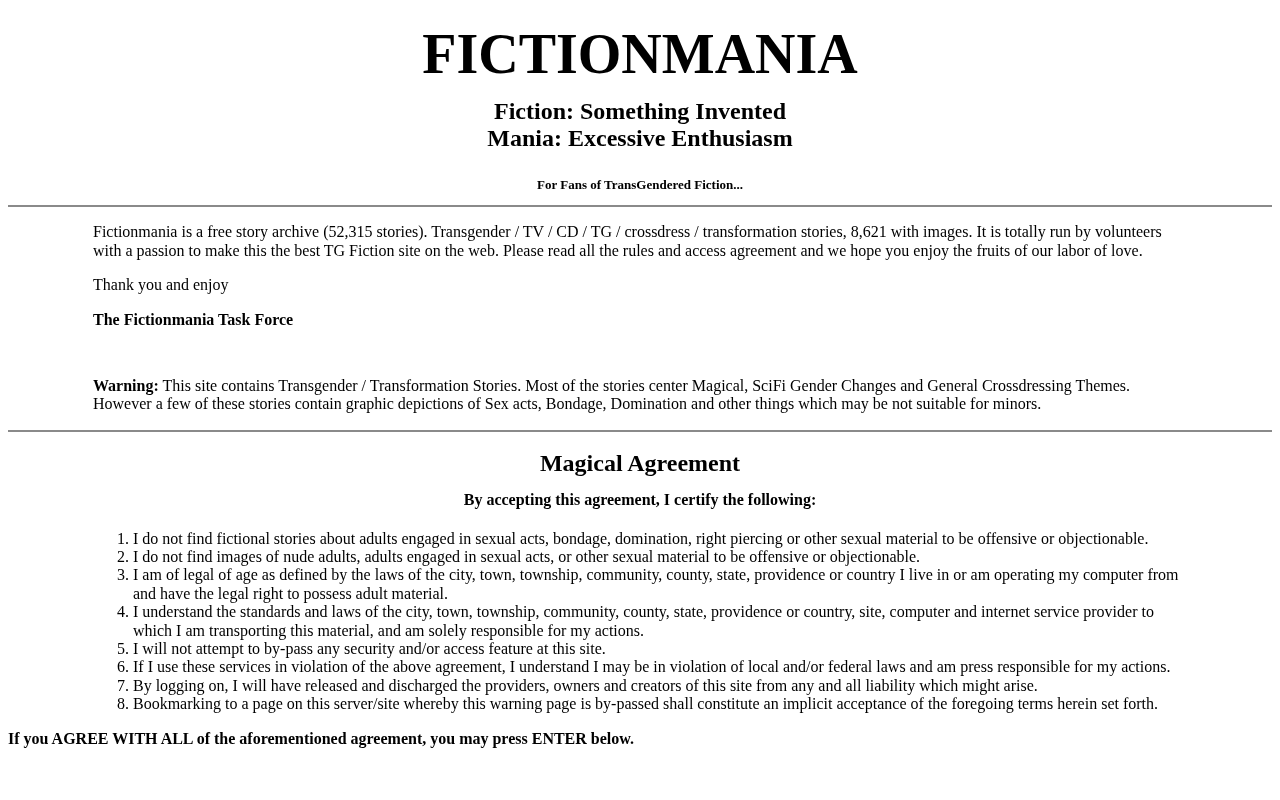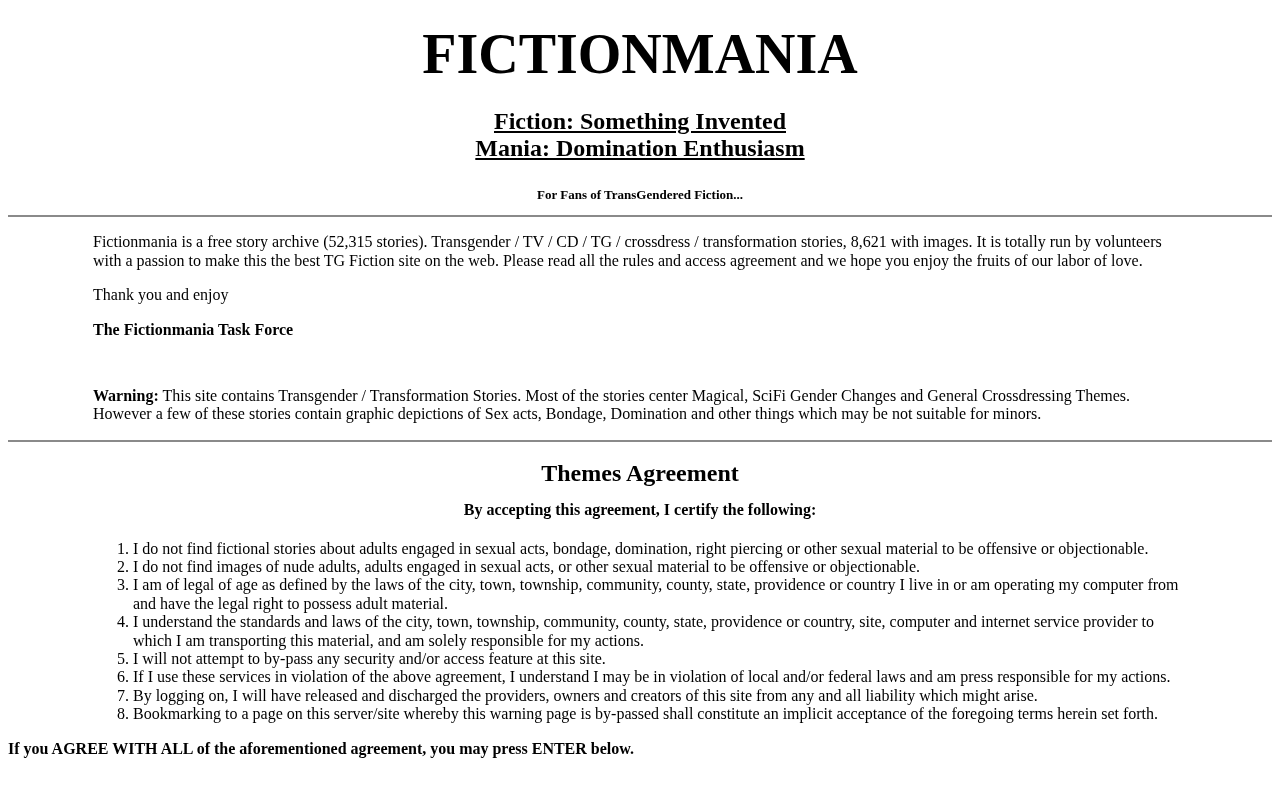--- a/index.html
+++ b/index.html
@@ -17,23 +17,22 @@
 
   .site-title {
     font-size: 56px;
     font-weight: bold;
     margin: 14px 0 0 0;
     line-height: 1.15;
   }
   .subtitle {
     font-size: 24px;
     font-weight: bold;
-    margin: 22px 0 0 0;
+    margin: 12px 0 0 0;
     line-height: 27px;
-    text-decoration: underline;
   }
   .tagline {
     font-size: 13px;
     font-weight: bold;
     margin: 26px 0 12px 0;
   }
 
   hr.divider {
     border: none;
     border-top: 2px solid #8a8a8a;
@@ -76,37 +75,37 @@
     margin: 16px 0;
   }
 </style>
 </head>
 <body>
 
 <div class="center">
   <h1 class="site-title">FICTIONMANIA</h1>
   <div class="subtitle">
     <div>Fiction: Something Invented</div>
-    <div>Mania: Domination Enthusiasm</div>
+    <div>Mania: Excessive Enthusiasm</div>
   </div>
   <div class="tagline">For Fans of TransGendered Fiction...</div>
 </div>
 
 <hr class="divider">
 
 <div class="intro indent">
   <p>Fictionmania is a free story archive (52,315 stories). Transgender / TV / CD / TG / crossdress / transformation stories, 8,621 with images. It is totally run by volunteers with a passion to make this the best TG Fiction site on the web. Please read all the rules and access agreement and we hope you enjoy the fruits of our labor of love.</p>
   <p>Thank you and enjoy</p>
   <p class="signature">The Fictionmania Task Force</p>
   <p class="warning-para"><span class="warning-label">Warning:</span> <span>This site contains Transgender / Transformation Stories. Most of the stories center Magical, SciFi Gender Changes and General Crossdressing Themes. However a few of these stories contain graphic depictions of Sex acts, Bondage, Domination and other things which may be not suitable for minors.</span></p>
 </div>
 
 <hr class="divider">
 
-<h2 class="agreement-title">Themes Agreement</h2>
+<h2 class="agreement-title">Magical Agreement</h2>
 
 <div class="certify">By accepting this agreement, I certify the following:</div>
 
 <ol class="agreement-list">
   <li>I do not find fictional stories about adults engaged in sexual acts, bondage, domination, right piercing or other sexual material to be offensive or objectionable.</li>
   <li>I do not find images of nude adults, adults engaged in sexual acts, or other sexual material to be offensive or objectionable.</li>
   <li>I am of legal of age as defined by the laws of the city, town, township, community, county, state, providence or country I live in or am operating my computer from and have the legal right to possess adult material.</li>
   <li>I understand the standards and laws of the city, town, township, community, county, state, providence or country, site, computer and internet service provider to which I am transporting this material, and am solely responsible for my actions.</li>
   <li>I will not attempt to by-pass any security and/or access feature at this site.</li>
   <li>If I use these services in violation of the above agreement, I understand I may be in violation of local and/or federal laws and am press responsible for my actions.</li>

